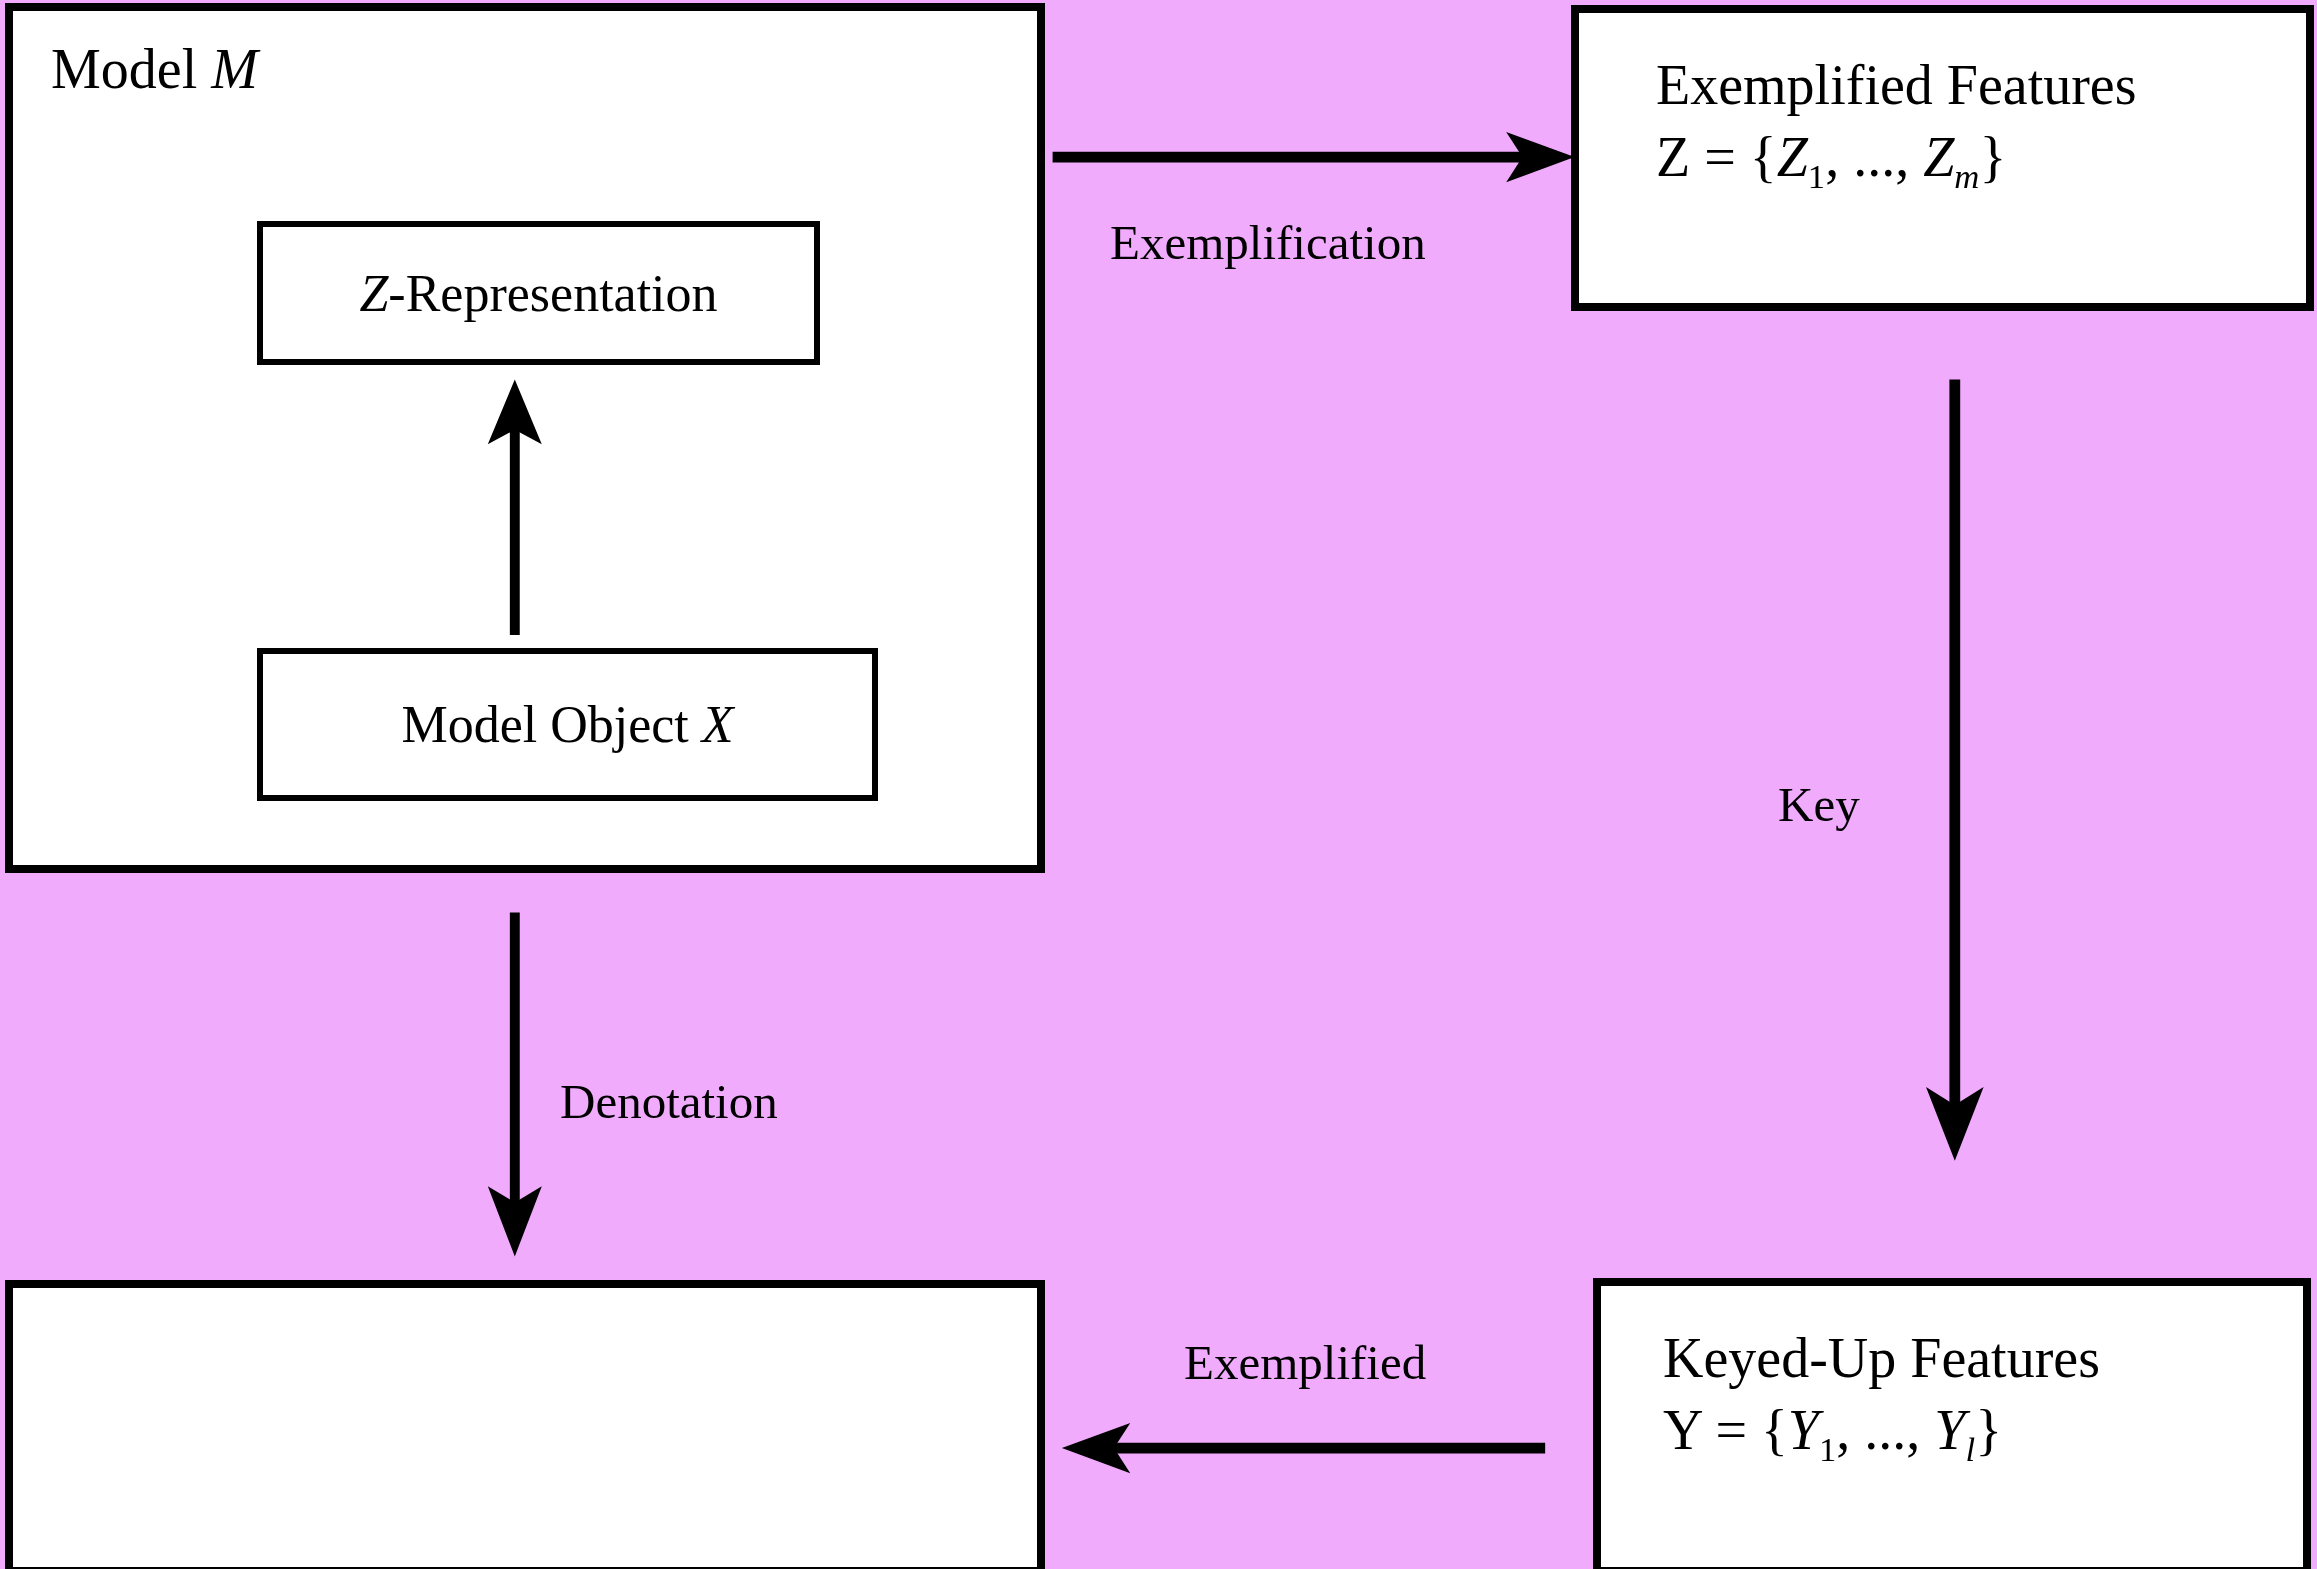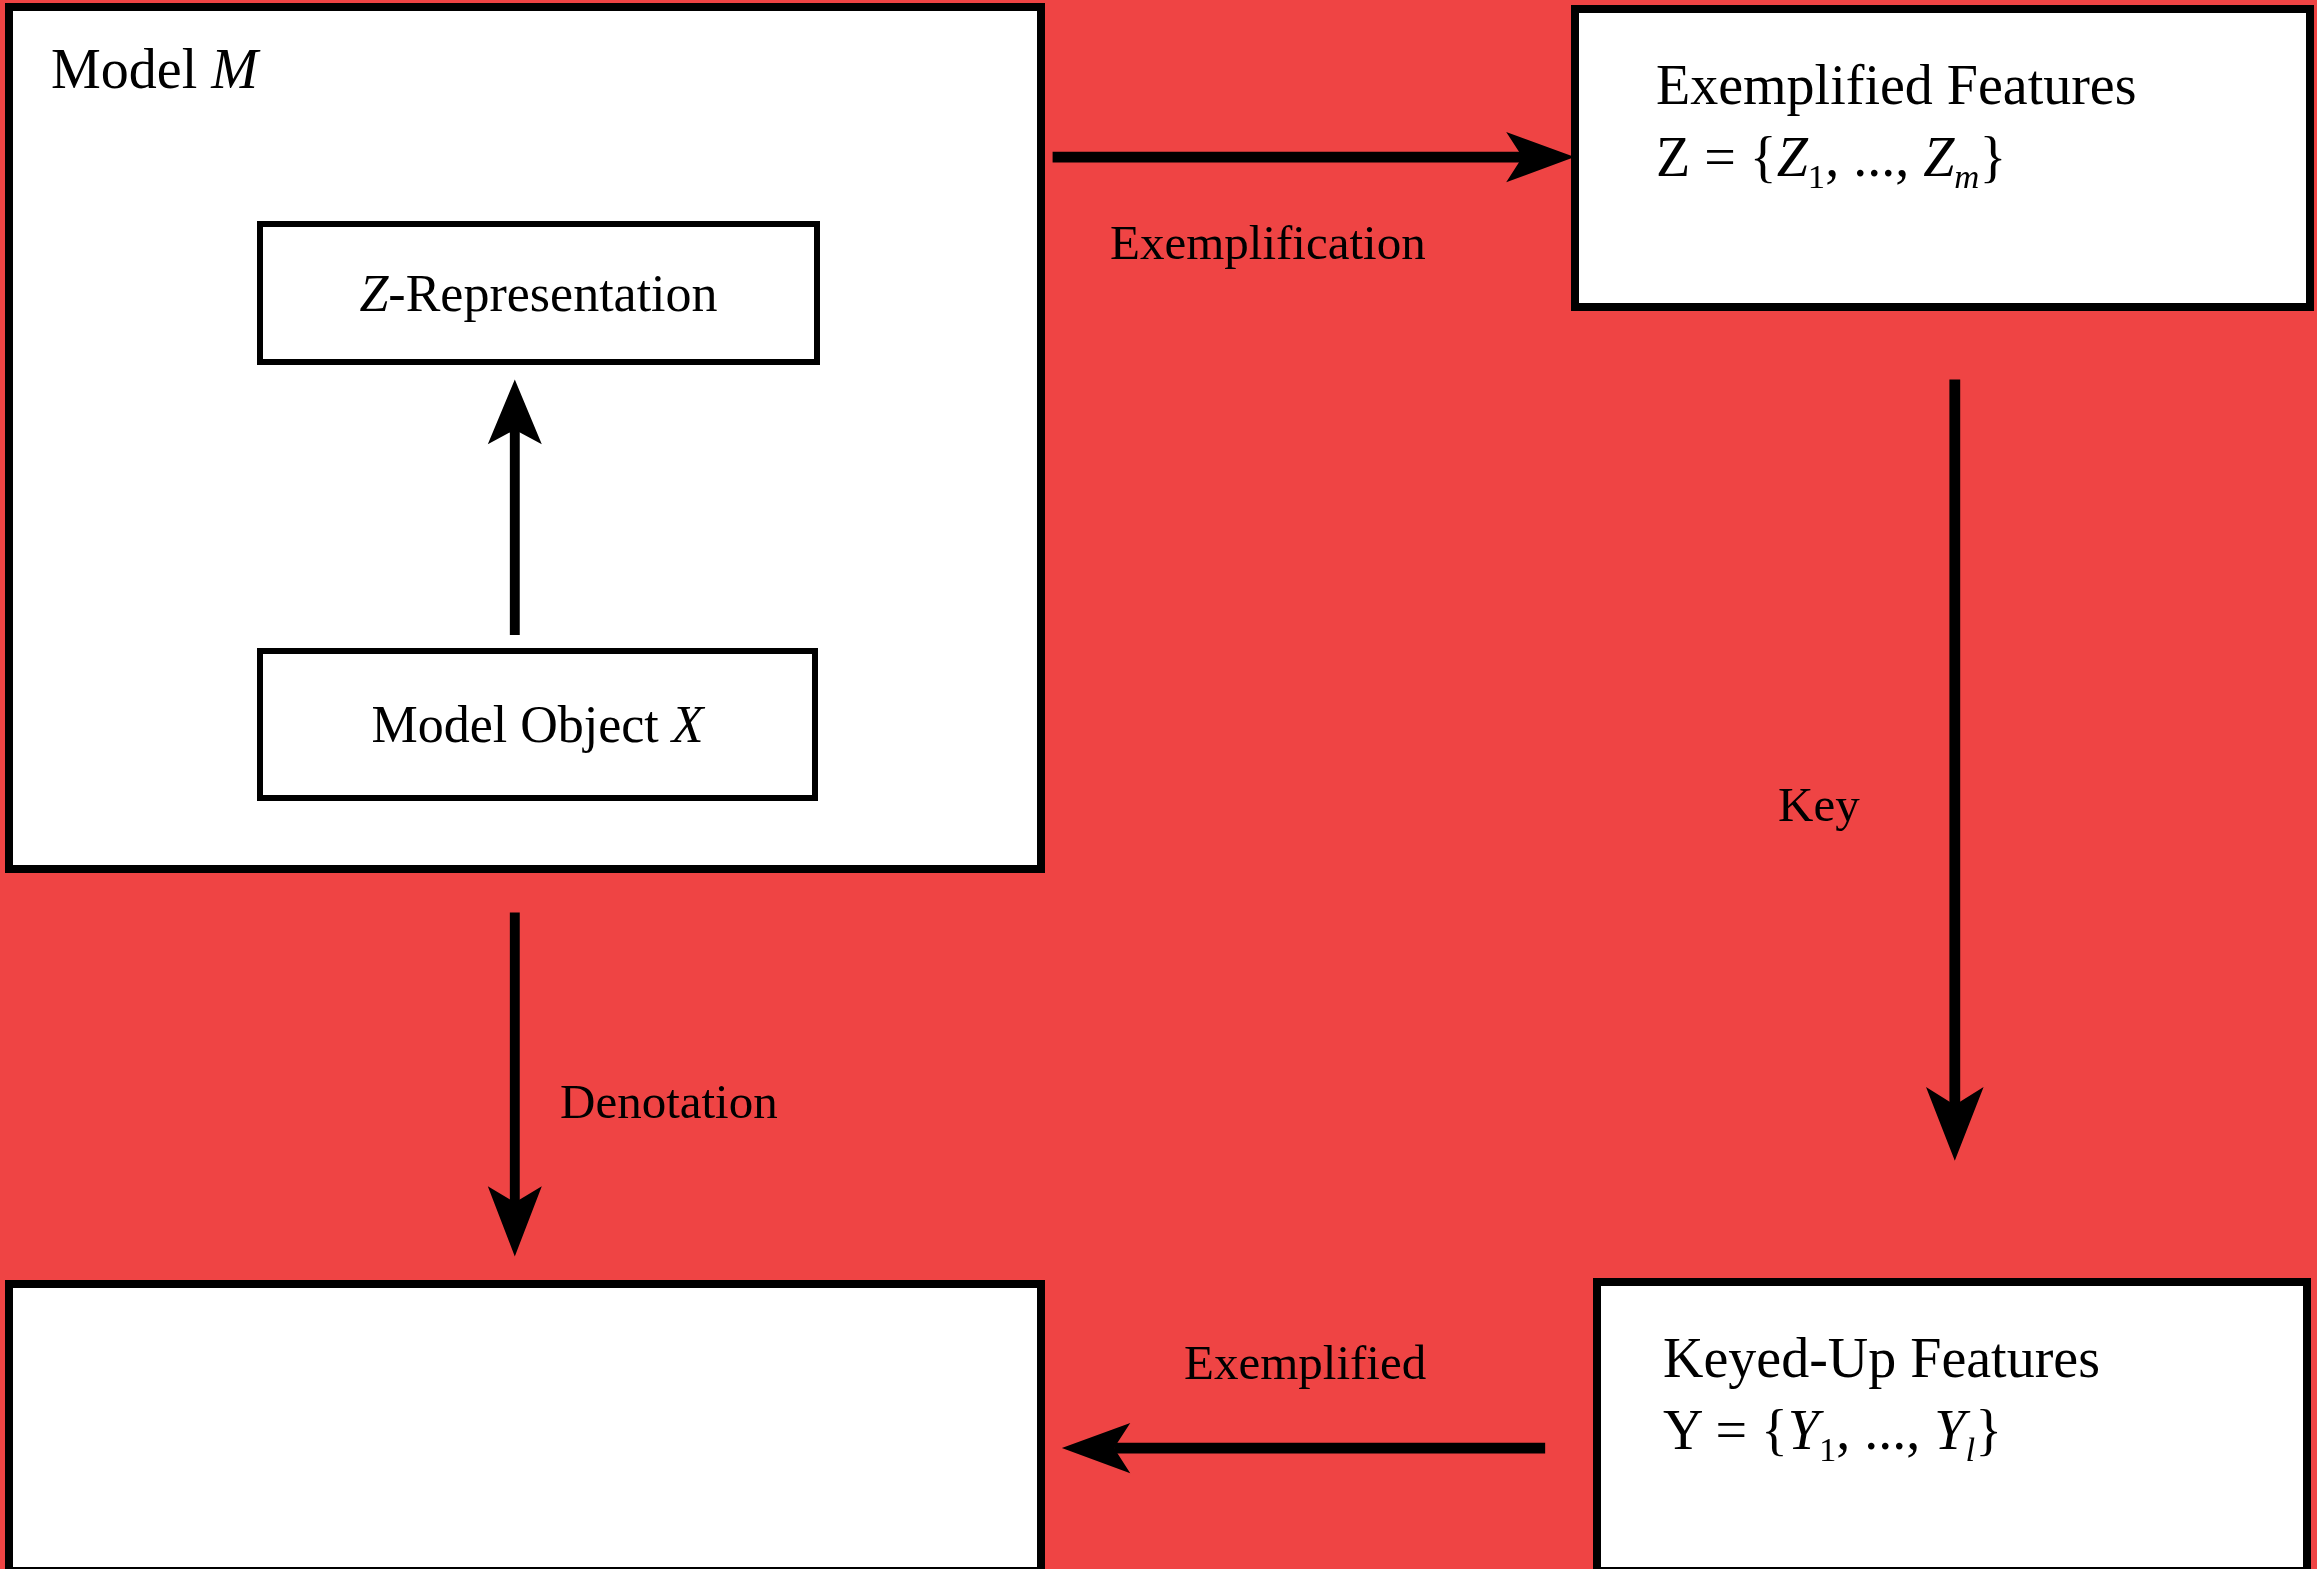--- a/index.html
+++ b/index.html
@@ -5,21 +5,21 @@
 <style>
   html, body {
     margin: 0;
     padding: 0;
     background: #ffffff;
   }
   #canvas {
     position: relative;
     width: 2318px;
     height: 1570px;
-    background: #ef4444;
+    background: #f0abfc;
     overflow: hidden;
     font-family: "Liberation Serif", "DejaVu Serif", serif;
     color: #000000;
   }
 
   
   .box {
     position: absolute;
     box-sizing: border-box;
     border: 8px solid #000000;
@@ -93,21 +93,21 @@
   <div class="label box-title" style="left:51px; top:36px;">
     <span>Model </span><span class="it">M</span>
   </div>
 
   <div class="box-inner" style="left:257px; top:221px; width:563px; height:144px;text-align:center;">
     <div class="node-text">
       <span class="it">Z</span><span>-Representation</span>
     </div>
   </div>
 
-  <div class="box-inner" style="left:257px; top:648px; width:561px; height:153px;">
+  <div class="box-inner" style="left:257px; top:648px; width:621px; height:153px;">
     <div class="node-text">
       <span>Model Object </span><span class="it">X</span>
     </div>
   </div>
 
   <svg class="arrow-svg" style="left:468px; top:374px;" width="99" height="261" viewBox="0 0 110 290">
     <line x1="52" y1="290" x2="52" y2="56" stroke="#000" stroke-width="11"></line>
     <polygon points="52,6 22,78 52,62 82,78" fill="#000"></polygon>
   </svg>
 

